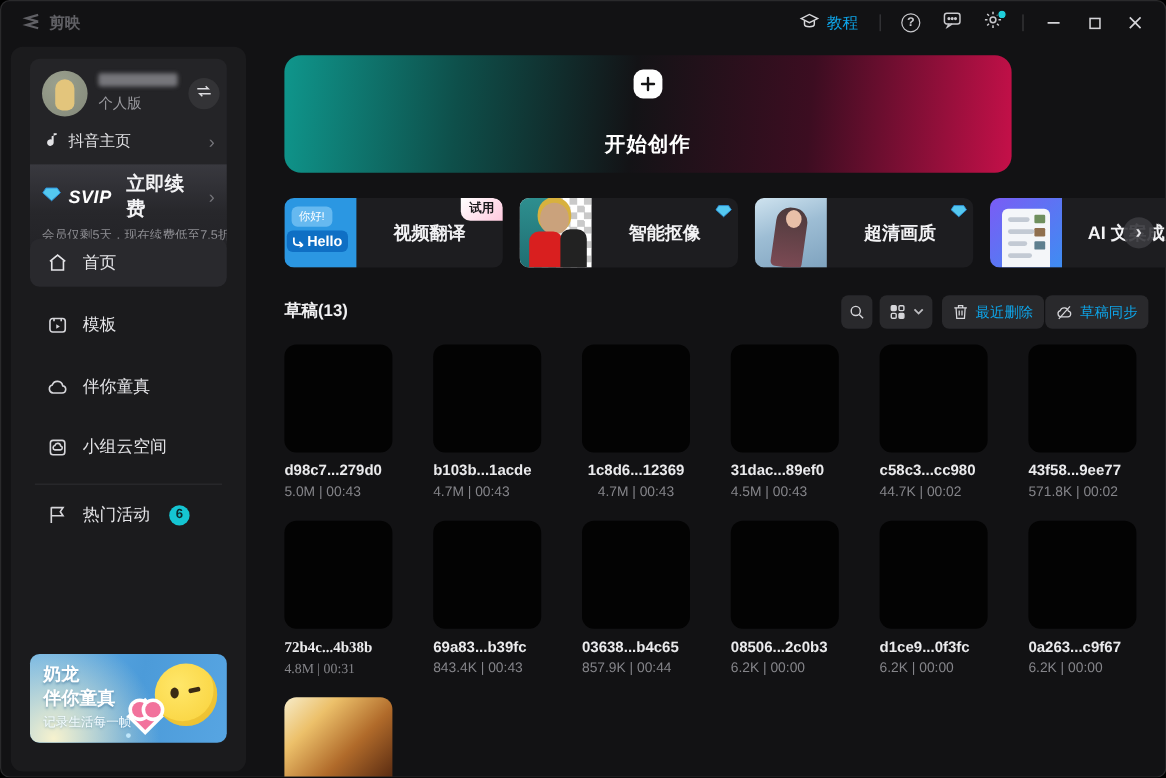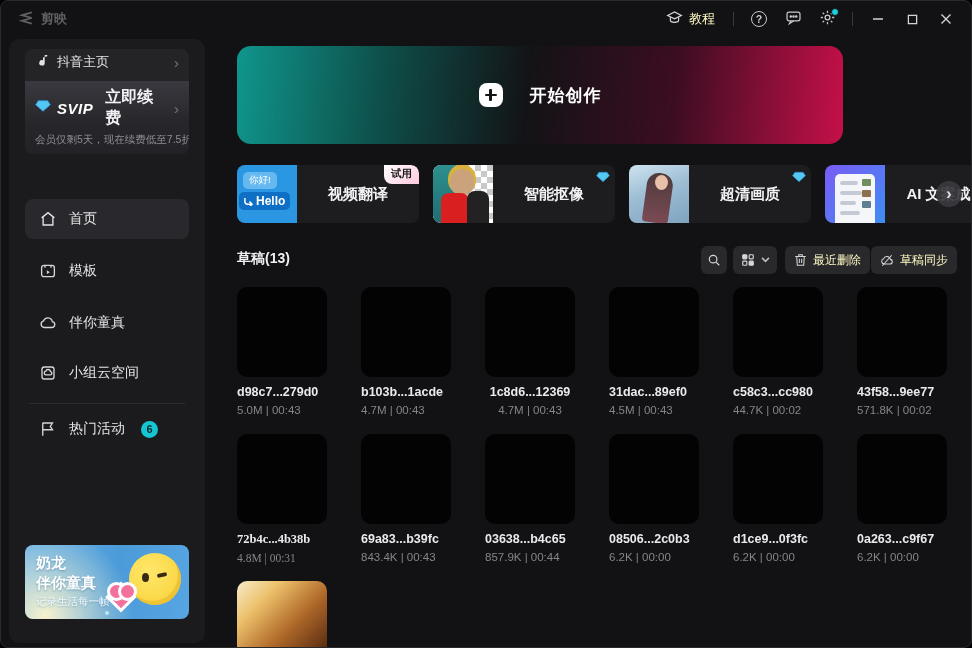--- a/index.html
+++ b/index.html
@@ -4,21 +4,21 @@
 <style>
   * { margin:0; padding:0; box-sizing:border-box; }
   html,body { width:972px; height:648px; background:#000; }
   body { font-family:"Liberation Sans","DejaVu Sans",sans-serif; }
   #app { position:relative; width:972px; height:648px; background:#121214; border-radius:8px; overflow:hidden; border:1px solid #2a2a2c; color:#e8e8ea; }
 
   
   .titlebar { position:absolute; top:0; left:0; right:0; height:36px; display:flex; align-items:center; justify-content:space-between; padding:0 10px 0 16px; }
   .logo { display:flex; align-items:center; gap:7px; color:#606065; font-weight:bold; font-size:13px; }
   .tb-right { display:flex; align-items:center; gap:4px; }
-  .tb-item { display:flex; align-items:center; gap:6px; color:#fef9c3; font-size:13px; padding:4px 8px; border-radius:6px; cursor:default; }
+  .tb-item { display:flex; align-items:center; gap:6px; color:#0ea5e9; font-size:13px; padding:4px 8px; border-radius:6px; cursor:default; }
   .tb-iconbtn { position:relative; width:30px; height:26px; display:flex; align-items:center; justify-content:center; color:#c9c9cd; border-radius:6px; }
   .tb-sep { width:1px; height:14px; background:#3a3a3e; margin:0 6px; }
   .dot { position:absolute; top:2px; right:3px; width:8px; height:8px; border-radius:50%; background:#1fd0dc; border:1px solid #121214; }
   .help-circle { width:16px; height:16px; border:1.6px solid #c9c9cd; border-radius:50%; font-size:10.5px; display:flex; align-items:center; justify-content:center; font-weight:bold; }
   .winbtn { width:30px; height:26px; display:flex; align-items:center; justify-content:center; color:#d4d4d8; }
 
   
   .sidebar { position:absolute; left:8px; top:38px; width:196px; height:604px; background:#1b1b1d; border-radius:10px; }
   .profile-card { position:absolute; left:16px; top:10px; width:164px; border-radius:8px; background:#242427; overflow:hidden; }
   .profile-top { display:flex; align-items:center; padding:10px 10px 8px 10px; gap:9px; }
@@ -54,21 +54,21 @@
   .dragon .eye2 { position:absolute; right:16px; top:22px; width:10px; height:4px; border-radius:3px; background:#3a2a14; transform:rotate(-12deg); }
   .heart { position:absolute; left:-12px; bottom:2px; width:30px; height:26px; }
   .heart::before, .heart::after { content:""; position:absolute; }
   .heart::before { left:4px; top:4px; width:16px; height:16px; background:#f2729c; transform:rotate(45deg); box-shadow:0 0 0 3px #fff; }
   .heart .lobeA, .heart .lobeB { position:absolute; width:13px; height:13px; border-radius:50%; background:#f2729c; box-shadow:0 0 0 3px #fff; top:0; }
   .heart .lobeA { left:1px; } .heart .lobeB { left:12px; }
   .promo-dot { position:absolute; left:50%; bottom:4px; width:4px; height:4px; margin-left:-2px; border-radius:50%; background:#bfe6fa; }
 
   
   .create-banner { position:absolute; left:236px; top:45px; width:606px; height:98px; border-radius:14px; display:flex; align-items:center; justify-content:center; gap:27px;
-    background:linear-gradient(95deg,#0f968c 0%, #0e4f4a 24%, #131316 48%, #3c0d21 72%, #c51049 100%); }
+    background:linear-gradient(95deg,#0f968c 0%, #0e4f4a 24%, #131316 48%, #3c0d21 72%, #c51049 100%);flex-direction:column; }
   .plus-box { width:24px; height:24px; border-radius:8px; background:#fff; position:relative; }
   .plus-box::before, .plus-box::after { content:""; position:absolute; background:#141416; border-radius:1px; }
   .plus-box::before { left:6px; top:11px; width:12px; height:2.4px; }
   .plus-box::after { left:10.8px; top:6px; width:2.4px; height:12px; }
   .create-label { font-size:17px; font-weight:bold; color:#fff; letter-spacing:1px; }
 
   .fcard { position:absolute; top:164px; width:182px; height:58px; background:#1d1d20; border-radius:8px; display:flex; overflow:hidden; }
   .fthumb { width:60px; height:58px; flex:0 0 auto; position:relative; overflow:hidden; }
   .flabel { flex:1; display:flex; align-items:center; justify-content:center; font-size:15px; font-weight:bold; color:#f2f2f4; white-space:nowrap; }
   .trial-badge { position:absolute; top:0; right:0; padding:2px 7px 3px; font-size:10.5px; font-weight:bold; color:#18181a; background:linear-gradient(135deg,#ffffff,#ffc9de); border-radius:0 8px 0 8px; }
@@ -89,21 +89,21 @@
   .th-uhd .face { position:absolute; left:26px; top:10px; width:13px; height:15px; border-radius:50%; background:#e8bfa8; }
   
   .th-ai { background:linear-gradient(135deg,#7a5cf5,#3e8df2); }
   .th-ai .doc { position:absolute; left:10px; top:9px; width:40px; height:49px; border-radius:5px 5px 0 0; background:#f4f6f9; }
   .th-ai .line { position:absolute; left:5px; height:4px; border-radius:2px; background:#c3cad4; }
   .th-ai .pic { position:absolute; right:4px; width:9px; height:7px; border-radius:1px; background:#6f8f5e; }
 
   .next-btn { position:absolute; left:935px; top:180px; width:26px; height:26px; border-radius:50%; background:rgba(58,58,62,.92); color:#e6e6e9; display:flex; align-items:center; justify-content:center; font-size:16px; font-weight:bold; }
 
   .drafts-title { position:absolute; left:236px; top:249px; font-size:14px; font-weight:bold; color:#f0f0f2; }
-  .toolbtn { position:absolute; top:245px; height:28px; background:#29292c; border-radius:6px; display:flex; align-items:center; justify-content:center; gap:6px; color:#fef9c3; font-size:12px; padding:0 9px; }
+  .toolbtn { position:absolute; top:245px; height:28px; background:#29292c; border-radius:6px; display:flex; align-items:center; justify-content:center; gap:6px; color:#0ea5e9; font-size:12px; padding:0 9px; }
   .toolbtn .ticon { display:flex; align-items:center; color:#d6d6da; }
 
   .dcell { position:absolute; width:90px; }
   .dtile { width:90px; height:90px; border-radius:10px; background:#030303; }
   .dname { margin-top:8px; font-size:12.5px; font-weight:bold; color:#eaeaec; white-space:nowrap; }
   .dmeta { margin-top:5px; font-size:11.5px; color:#85858a; white-space:nowrap; }
   .dtile.sunset { background:linear-gradient(135deg,#f7ecc9 0%,#ecc06a 25%,#b06a2a 55%,#5f2f13 85%); }
 </style>
 </head>
 <body>
@@ -168,20 +168,34 @@
         <svg width="12" height="12" viewBox="0 0 12 12">
             <path d="M1.5 1.5l9 9M10.5 1.5l-9 9" stroke="#d4d4d8" stroke-width="1.4"></path>
           </svg>
       </div>
     </div>
   </div>
 
   <div class="sidebar">
 
     <div class="profile-card">
+      <div class="profile-top">
+        <div class="avatar"></div>
+        <div class="prof-texts">
+          <div class="name-blur"></div>
+          <div class="edition">个人版</div>
+        </div>
+        <div class="swap-btn">
+          <span>
+            <svg width="14" height="12" viewBox="0 0 20 16" fill="none" stroke="#dcdcdf" stroke-width="1.8">
+                <path d="M2 5h13l-3-3M18 11H5l3 3"></path>
+              </svg>
+          </span>
+        </div>
+      </div>
       <div class="douyin-row">
         <span>
           <svg width="12" height="14" viewBox="0 0 14 16" fill="#e2e2e5">
               <path d="M9 1v9.2a3.2 3.2 0 1 1-2-3V4l5-1.5V1z"></path>
             </svg>
         </span>
         <span>抖音主页</span>
         <span class="spacer"></span>
         <span class="chev">›</span>
       </div>

